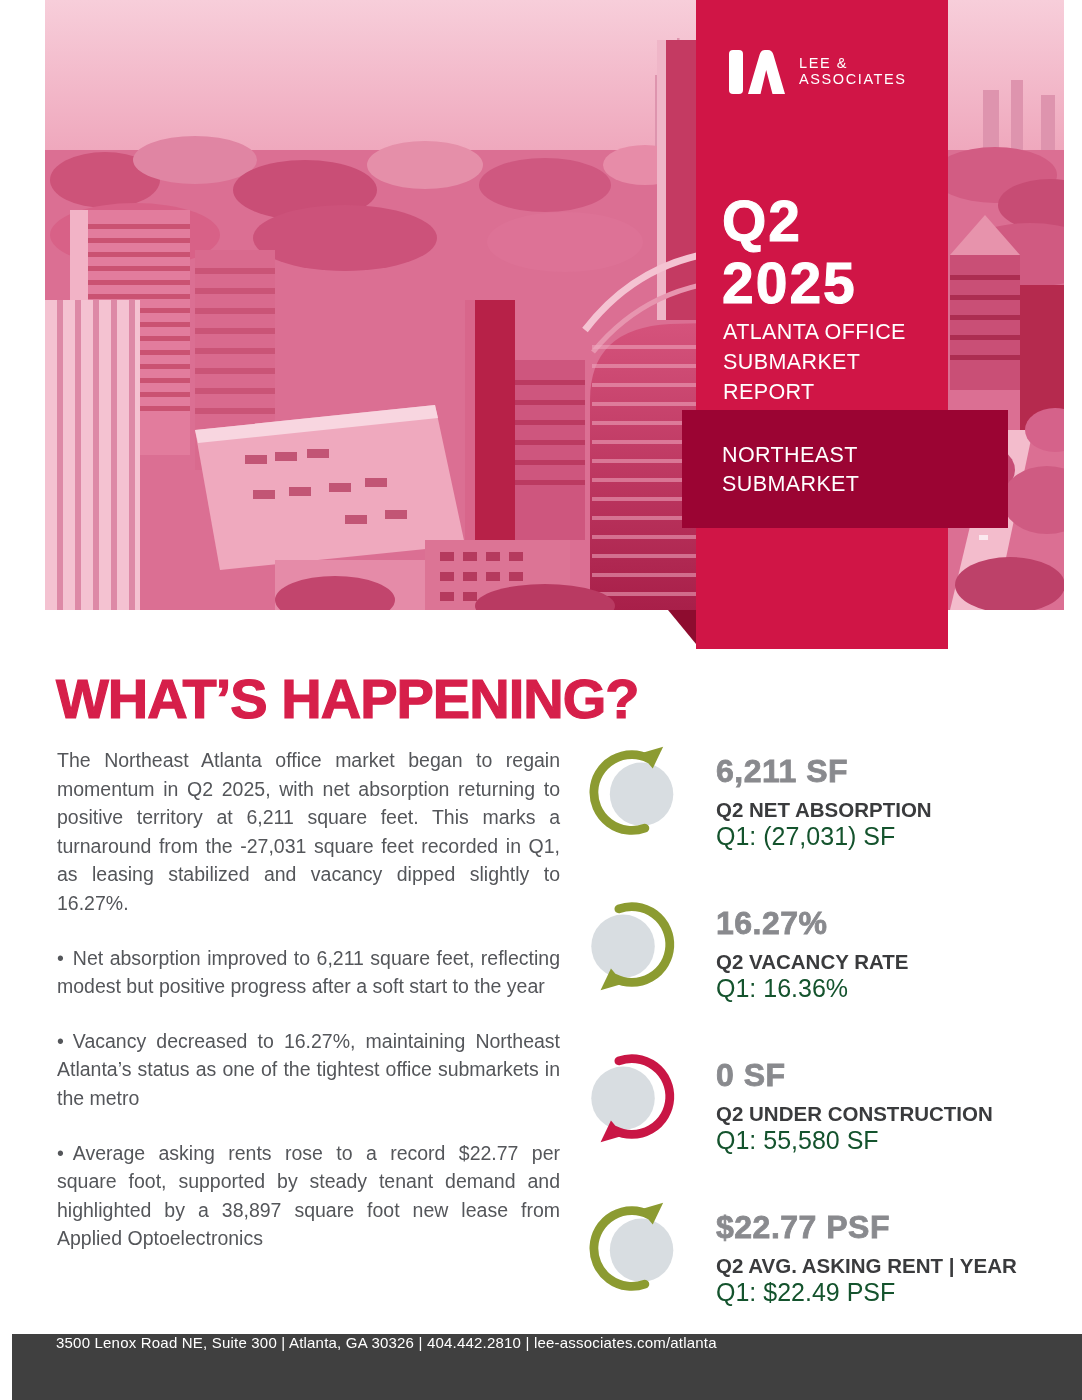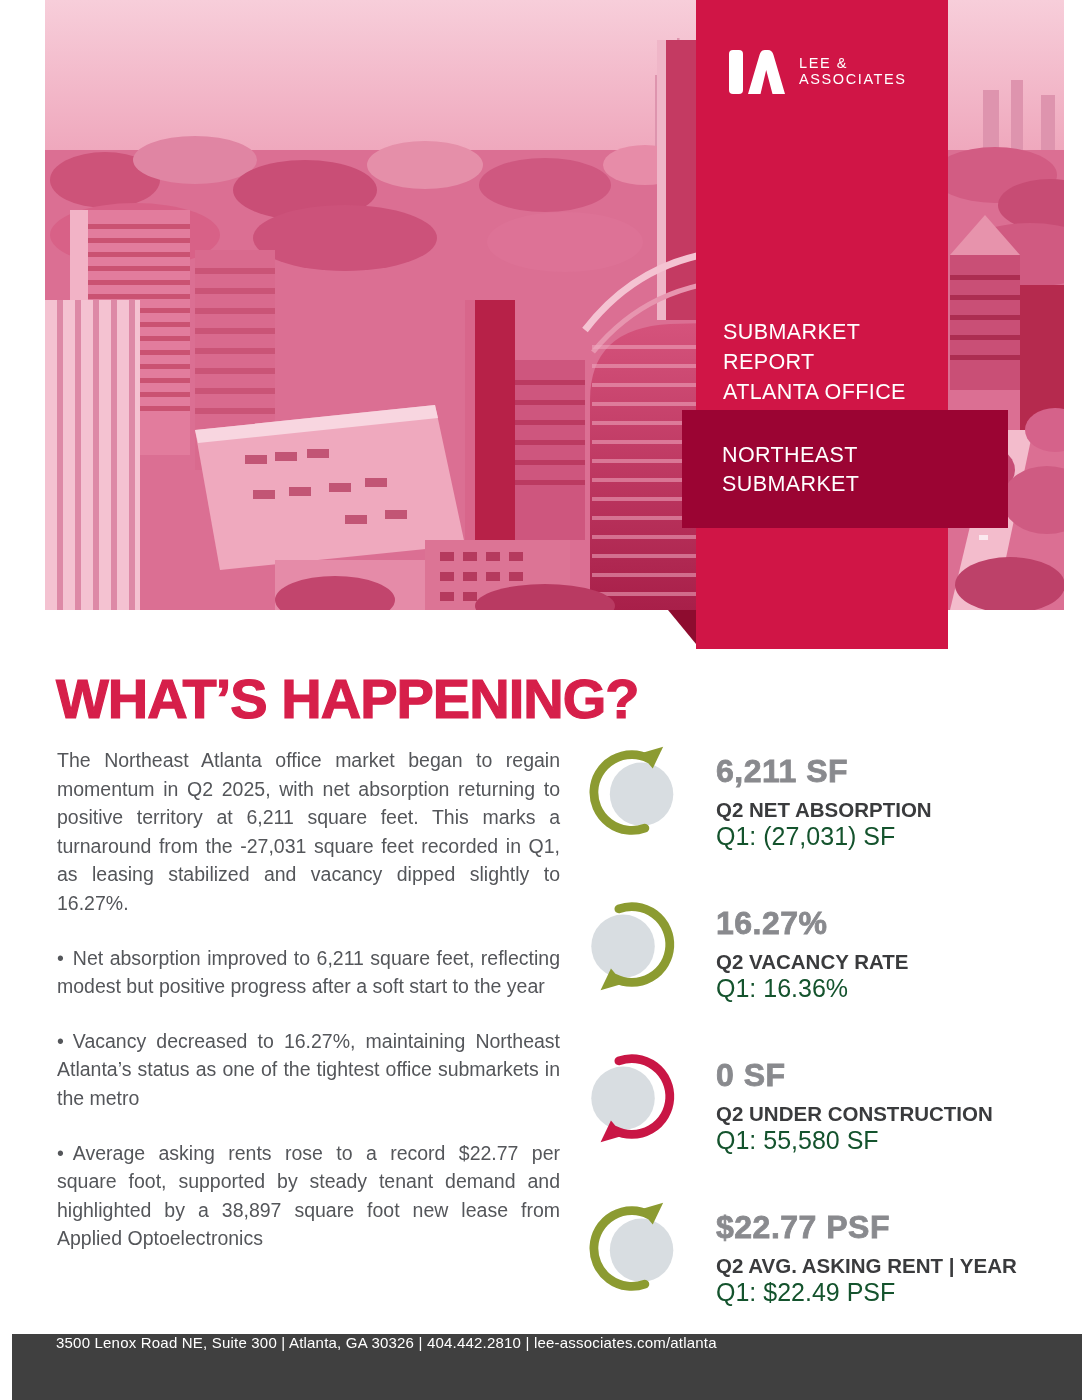--- a/index.html
+++ b/index.html
@@ -228,23 +228,27 @@
     <div class="logo-row">
       <svg class="logo-mark" viewBox="0 0 64 44" aria-hidden="true">
         <rect x="1" y="0" width="14" height="44" rx="4" fill="#ffffff"></rect>
         <path d="M20 44 L31.5 5 Q33 0 37 0 L40 0 Q44 0 45.5 5 L57 44 L44.5 44 L38.2 20 L32.5 44 Z" fill="#ffffff"></path>
       </svg>
       <div class="logo-text">
         <div>LEE &amp;</div>
         <div>ASSOCIATES</div>
       </div>
     </div>
+    <div class="q-block">
+      <div>Q2</div>
+      <div>2025</div>
+    </div>
     <div class="report-block">
+      <div>ATLANTA OFFICE</div>
       <div>SUBMARKET REPORT</div>
-      <div>ATLANTA OFFICE</div>
     </div>
   </div>
 
   <div class="dark-box">
     <div>NORTHEAST</div>
     <div>SUBMARKET</div>
   </div>
   <div class="fold"></div>
 
   <div class="headline">WHAT’S HAPPENING?</div>

